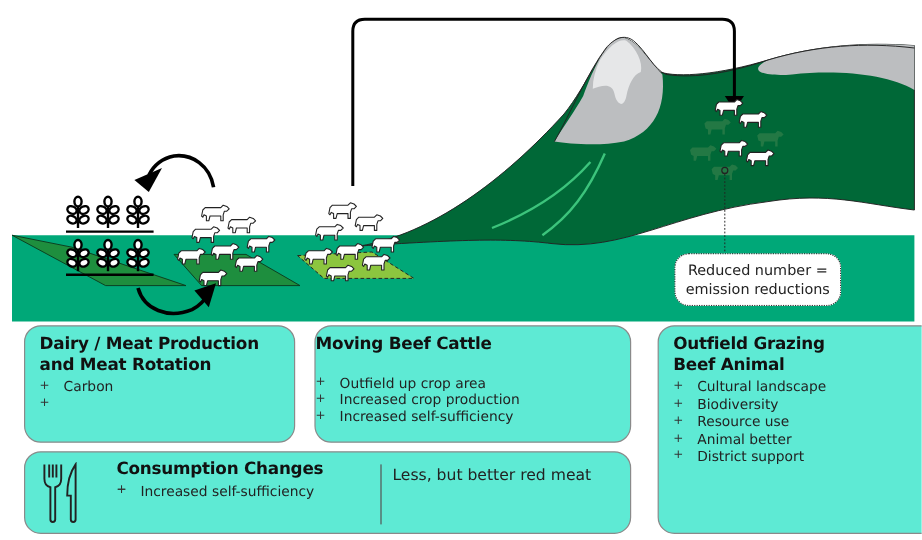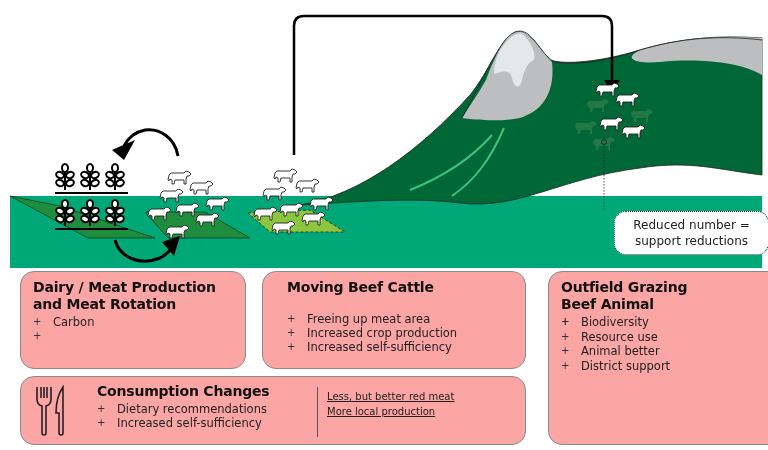--- a/index.html
+++ b/index.html
@@ -1,41 +1,41 @@
 <!DOCTYPE html>
 <html><head>
 <meta charset="utf-8">
 <style>
   html, body { margin: 0; padding: 0; background: #ffffff; }
   body { width: 768px; height: 450px; position: relative; overflow: hidden;
          font-family: "DejaVu Sans", sans-serif; color: #1a1a1a; }
   #scene { position: absolute; left: 0; top: 0; width: 768px; height: 450px; }
-  .card { position: absolute; background: #fca5a5; border: 1px solid #8a8a8a;
+  .card { position: absolute; background: #5eead4; border: 1px solid #8a8a8a;
           border-radius: 14px; box-sizing: border-box; }
   .card h3 { margin: 0; font-family: "DejaVu Sans", sans-serif; font-weight: bold;
              font-size: 14px; line-height: 17px; color: #111; letter-spacing: -0.2px; }
   .card ul { list-style: none; margin: 0; padding: 0; }
   .card li { font-size: 11.5px; line-height: 14px; color: #222; position: relative;
              padding-left: 20px; white-space: nowrap; }
   .card li .plus { position: absolute; left: 0; top: 0; font-size: 10px; color: #333; }
   #card-dairy { left: 20px; top: 271px; width: 226px; height: 98px; padding: 7px 12px; }
   #card-dairy ul { margin-top: 2px; }
-  #card-moving { left: 262px; top: 271px; width: 264px; height: 98px; padding: 7px 24px; }
+  #card-moving { left: 262px; top: 271px; width: 264px; height: 98px; padding: 7px 0; }
   #card-moving ul { margin-top: 16px; }
   #card-outfield { left: 548px; top: 271px; width: 237px; height: 174px; padding: 7px 12px; }
   #card-outfield ul { margin-top: 2px; }
   #card-outfield li { line-height: 14.5px; }
   #card-consumption { left: 20px; top: 376px; width: 506px; height: 69px; padding: 12px; }
   #cons-left { position: absolute; left: 76px; top: 6px; }
   #cons-left ul { margin-top: 2px; }
   #cons-divider { position: absolute; left: 296px; top: 10px; width: 1px; height: 50px; background: #555; }
   #cons-right { position: absolute; left: 306px; top: 13px; }
-  #cons-right div { font-size: 10px; line-height: 14.5px; color: #222; white-space: nowrap; text-decoration: underline; }
+  #cons-right div { font-size: 13px; line-height: 14.5px; color: #222; white-space: nowrap; }
   #utensils { position: absolute; left: 12px; top: 8px; }
-  #callout { position: absolute; left: 614px; top: 211px; width: 155px; height: 44px;
+  #callout { position: absolute; left: 562px; top: 211px; width: 139px; height: 44px;
              background: #fff; border: 1px dotted #333; border-radius: 12px; box-sizing: border-box;
              text-align: center; padding-top: 5px; }
   #callout div { font-size: 12px; line-height: 16px; color: #222; }
 </style>
 </head>
 <body>
 
 <svg id="scene" viewBox="0 0 768 450" xmlns="http://www.w3.org/2000/svg">
   <defs>
     <g id="cow">
@@ -122,66 +122,65 @@
     <use href="#cow" x="600" y="118"></use>
     <use href="#cow" x="622" y="126"></use>
   </g>
 
   <circle cx="604" cy="142" r="2.5" fill="none" stroke="#222" stroke-width="1"></circle>
   <line x1="604" y1="145" x2="604" y2="211" stroke="#222" stroke-width="0.8" stroke-dasharray="1.5,1.5"></line>
 </svg>
 
 <div id="callout">
   <div>Reduced number =</div>
-  <div>support reductions</div>
+  <div>emission reductions</div>
 </div>
 
 <div class="card" id="card-dairy">
   <h3>Dairy / Meat Production</h3>
   <h3>and Meat Rotation</h3>
   <ul>
     <li><span class="plus">+</span><span>Carbon</span></li>
     <li><span class="plus">+</span></li>
   </ul>
 </div>
 
 <div class="card" id="card-moving">
   <h3>Moving Beef Cattle</h3>
   <ul>
-    <li><span class="plus">+</span><span>Freeing up meat area</span></li>
+    <li><span class="plus">+</span><span>Outfield up crop area</span></li>
     <li><span class="plus">+</span><span>Increased crop production</span></li>
     <li><span class="plus">+</span><span>Increased self-sufficiency</span></li>
   </ul>
 </div>
 
 <div class="card" id="card-outfield">
   <h3>Outfield Grazing</h3>
   <h3>Beef Animal</h3>
   <ul>
-    <li><span class="plus">+</span></li>
+    <li><span class="plus">+</span><span>Cultural landscape</span></li>
     <li><span class="plus">+</span><span>Biodiversity</span></li>
     <li><span class="plus">+</span><span>Resource use</span></li>
     <li><span class="plus">+</span><span>Animal better</span></li>
     <li><span class="plus">+</span><span>District support</span></li>
   </ul>
 </div>
 
 <div class="card" id="card-consumption">
   <svg id="utensils" width="36" height="52" viewBox="0 0 36 52">
     <path d="M4,2 L4,14 Q4,20 9,21 L9,48 Q9,50 11,50 Q13,50 13,48 L13,21 Q18,20 18,14 L18,2" fill="none" stroke="#222" stroke-width="1.6"></path>
     <line x1="8" y1="2" x2="8" y2="13" stroke="#222" stroke-width="1.6"></line>
     <line x1="11" y1="2" x2="11" y2="13" stroke="#222" stroke-width="1.6"></line>
     <line x1="14" y1="2" x2="14" y2="13" stroke="#222" stroke-width="1.6"></line>
     <path d="M30,2 Q23,12 23,28 L26,28 L26,48 Q26,50 28,50 Q30,50 30,48 Z" fill="none" stroke="#222" stroke-width="1.6"></path>
   </svg>
   <div id="cons-left">
     <h3>Consumption Changes</h3>
     <ul>
-      <li><span class="plus">+</span><span>Dietary recommendations</span></li>
+      <li><span class="plus">+</span></li>
       <li><span class="plus">+</span><span>Increased self-sufficiency</span></li>
     </ul>
   </div>
   <div id="cons-divider"></div>
   <div id="cons-right">
     <div>Less, but better red meat</div>
-    <div>More local production</div>
   </div>
 </div>
 
 </body></html>

